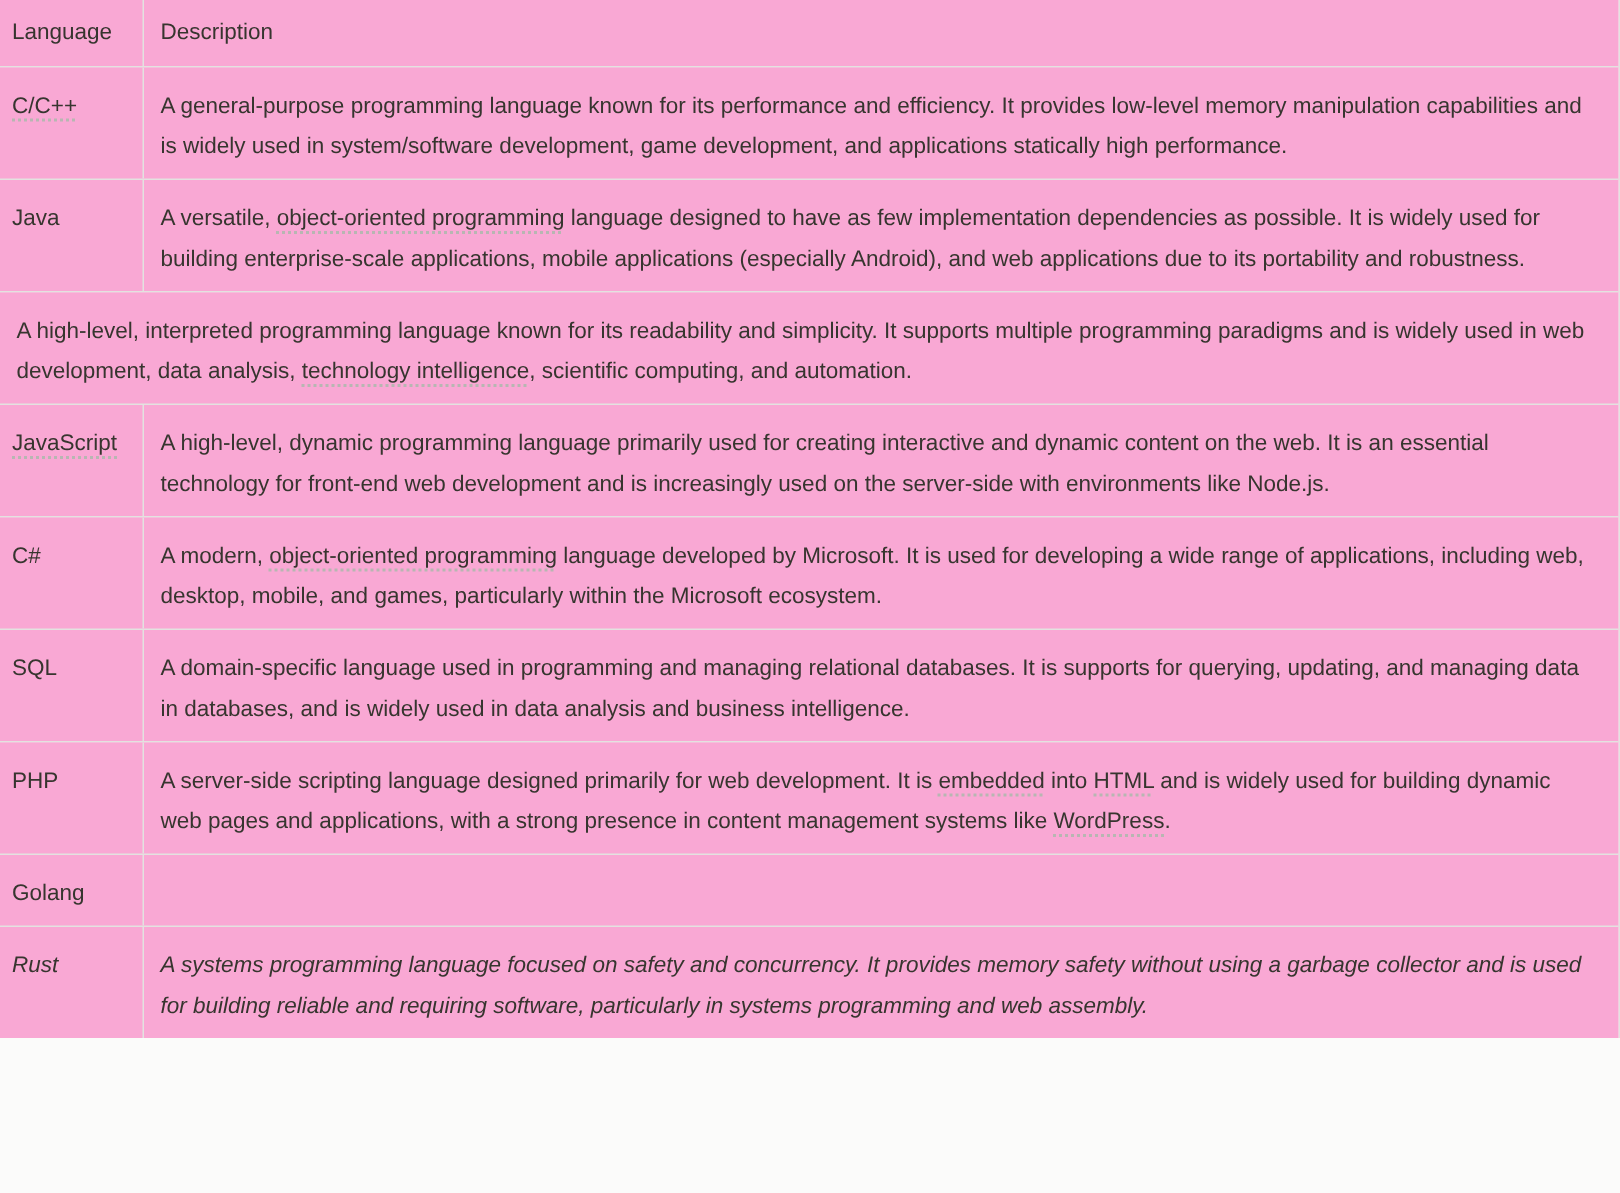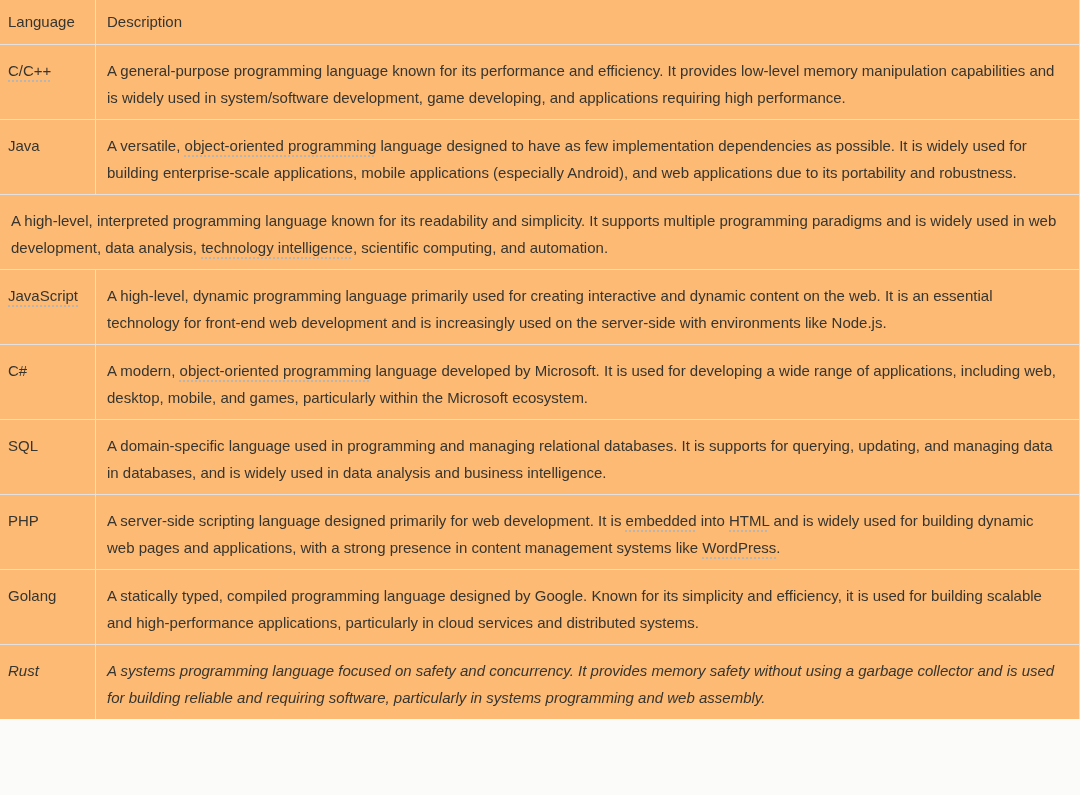--- a/index.html
+++ b/index.html
@@ -11,21 +11,21 @@
   .table {
     width: 1080px;
     box-sizing: border-box;
     border-right: 1px solid #e3e2e0;
     color: #37352f;
     font-size: 15px;
   }
   .row {
     display: flex;
     border-bottom: 1px solid #e3e2e0;
-    background: #fdba74;
+    background: #f9a8d4;
   }
   .row:last-child {
     border-bottom: none;
     font-style: italic;
   }
   .cell {
     box-sizing: border-box;
     line-height: 27px;
   }
   .lang-cell {
@@ -58,21 +58,21 @@
 <body>
 
 <div class="table">
   <div class="row header-row">
     <div class="cell lang-cell header-cell">Language</div>
     <div class="cell desc-cell header-cell">Description</div>
   </div>
   <div id="rows">
       <div class="row">
         <div class="cell lang-cell"><span class="dotted">C/C++</span></div>
-        <div class="cell desc-cell"><span>A general-purpose programming language known for its performance and efficiency. It provides low-level memory manipulation capabilities and is widely used in system/software development, game developing, and applications requiring high performance.</span></div>
+        <div class="cell desc-cell"><span>A general-purpose programming language known for its performance and efficiency. It provides low-level memory manipulation capabilities and is widely used in system/software development, game development, and applications statically high performance.</span></div>
       </div>
       <div class="row">
         <div class="cell lang-cell"><span>Java</span></div>
         <div class="cell desc-cell"><span>A versatile, </span><span class="dotted">object-oriented programming</span><span> language designed to have as few implementation dependencies as possible. It is widely used for building enterprise-scale applications, mobile applications (especially Android), and web applications due to its portability and robustness.</span></div>
       </div>
       <div class="row">
         <div class="cell desc-cell"><span>A high-level, interpreted programming language known for its readability and simplicity. It supports multiple programming paradigms and is widely used in web development, data analysis, </span><span class="dotted">technology intelligence</span><span>, scientific computing, and automation.</span></div>
       </div>
       <div class="row">
         <div class="cell lang-cell"><span class="dotted">JavaScript</span></div>
@@ -85,20 +85,19 @@
       <div class="row">
         <div class="cell lang-cell"><span>SQL</span></div>
         <div class="cell desc-cell"><span>A domain-specific language used in programming and managing relational databases. It is supports for querying, updating, and managing data in databases, and is widely used in data analysis and business intelligence.</span></div>
       </div>
       <div class="row">
         <div class="cell lang-cell"><span>PHP</span></div>
         <div class="cell desc-cell"><span>A server-side scripting language designed primarily for web development. It is </span><span class="dotted">embedded</span><span> into </span><span class="dotted">HTML</span><span> and is widely used for building dynamic web pages and applications, with a strong presence in content management systems like </span><span class="dotted">WordPress</span><span>.</span></div>
       </div>
       <div class="row">
         <div class="cell lang-cell"><span>Golang</span></div>
-        <div class="cell desc-cell"><span>A statically typed, compiled programming language designed by Google. Known for its simplicity and efficiency, it is used for building scalable and high-performance applications, particularly in cloud services and distributed systems.</span></div>
       </div>
       <div class="row">
         <div class="cell lang-cell"><span>Rust</span></div>
         <div class="cell desc-cell"><span>A systems programming language focused on safety and concurrency. It provides memory safety without using a garbage collector and is used for building reliable and requiring software, particularly in systems programming and web assembly.</span></div>
       </div>
     </div>
 </div>
 
 </body></html>

